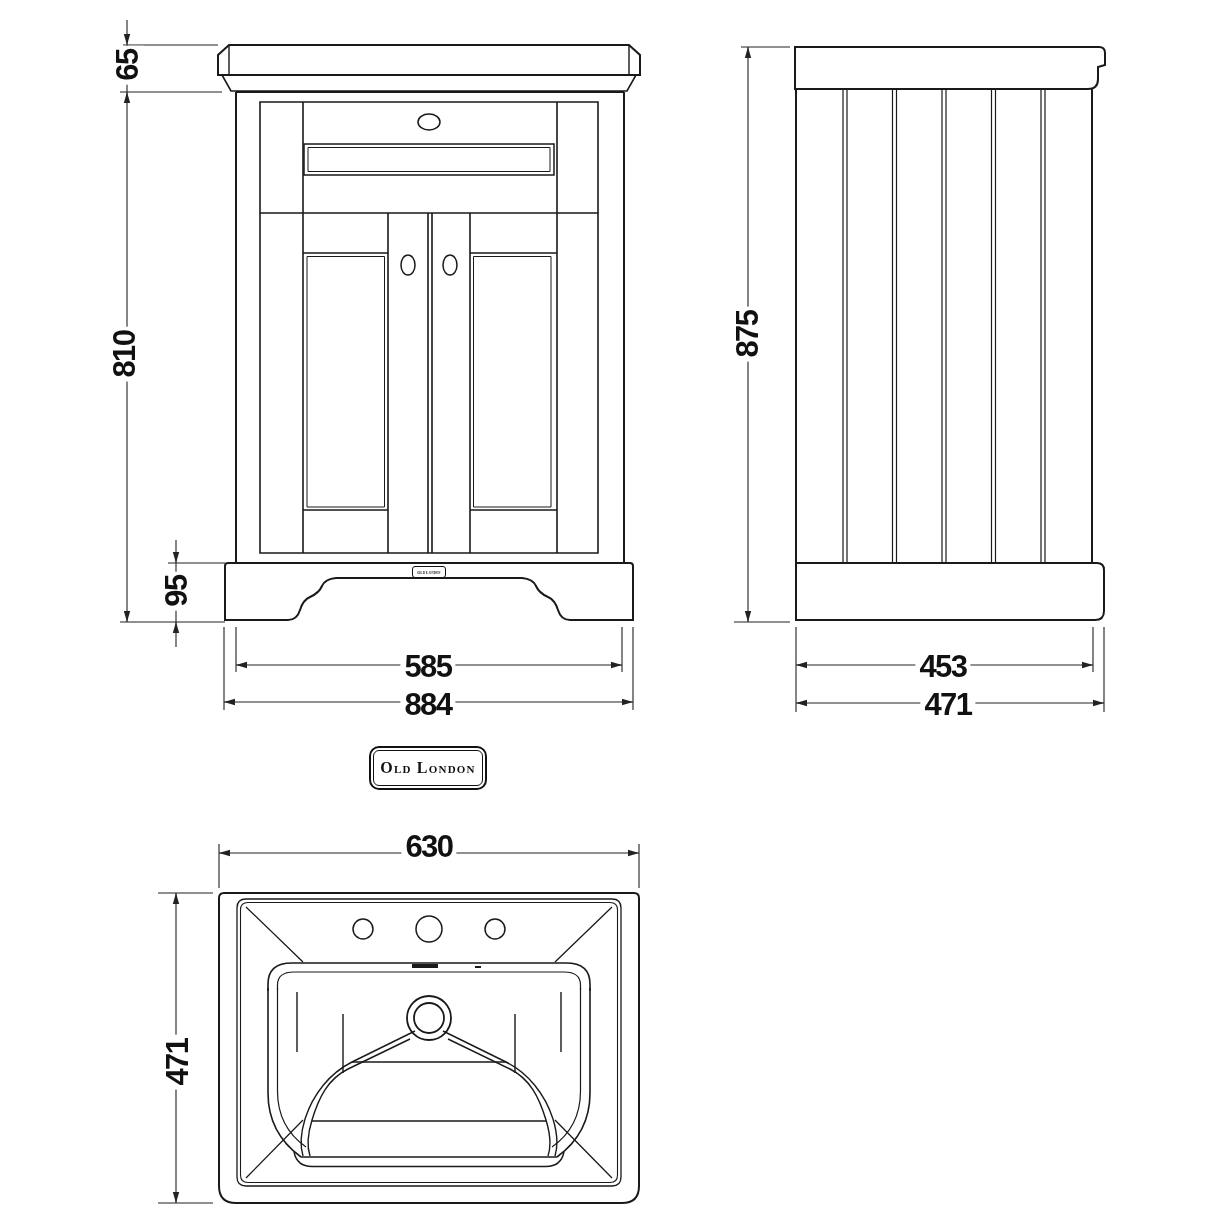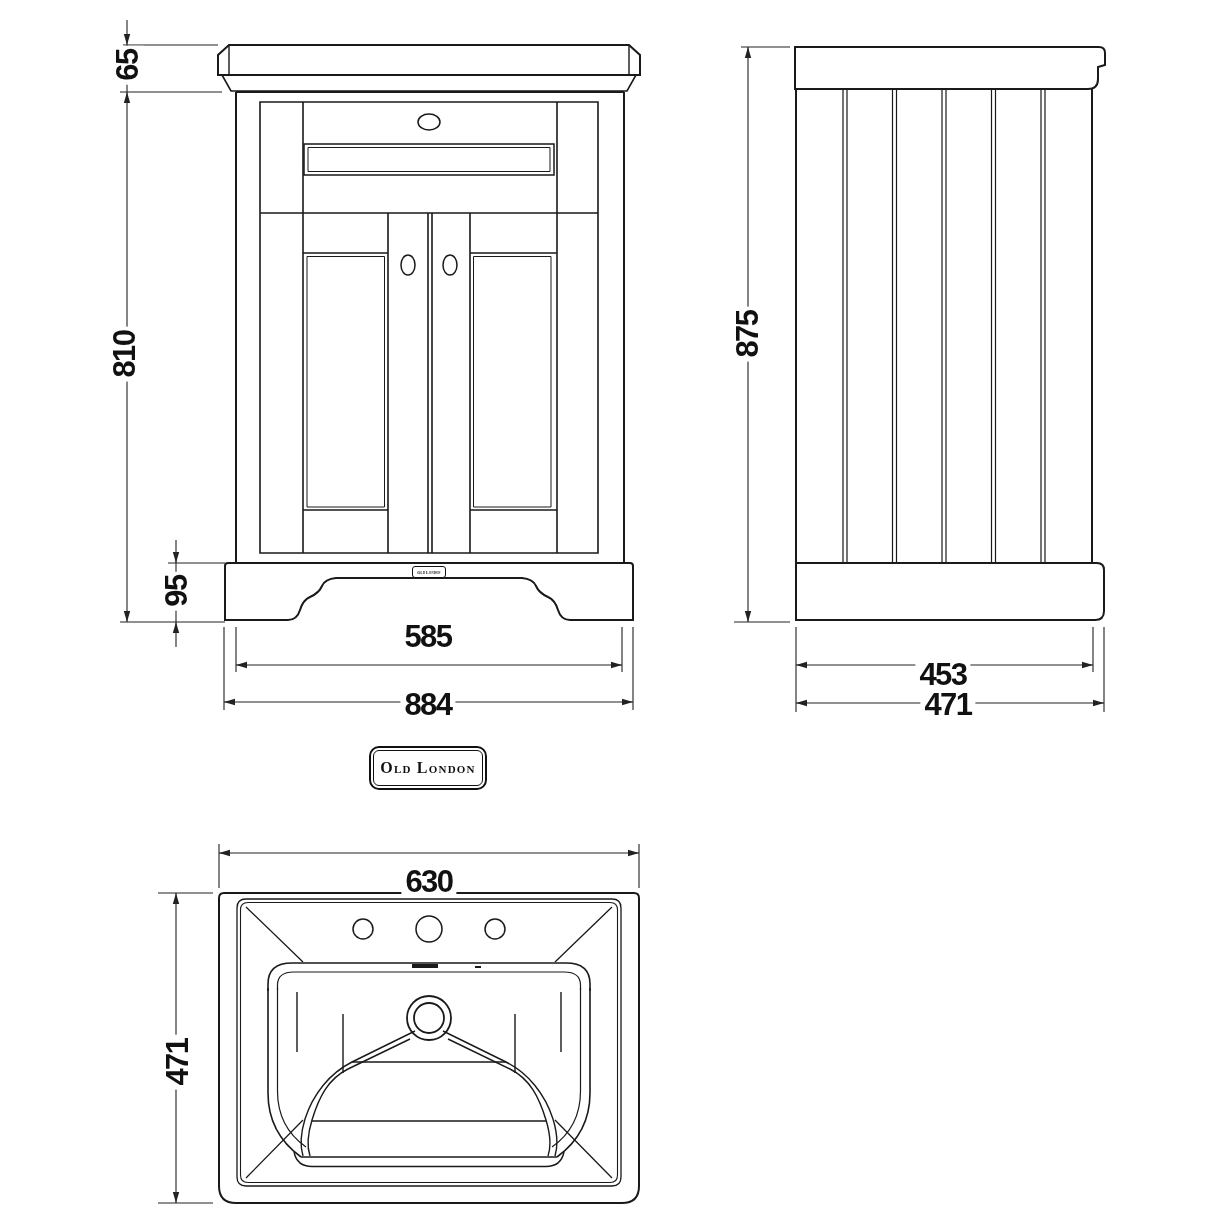--- a/index.html
+++ b/index.html
@@ -161,28 +161,28 @@
       <path d="M219 853 L230 849.8 L230 856.2 Z"></path>
       <path d="M639 853 L628 849.8 L628 856.2 Z"></path>
       <path d="M176 893 L172.8 904 L179.2 904 Z"></path>
       <path d="M176 1203 L172.8 1192 L179.2 1192 Z"></path>
     </g>
   </svg>
 
   <div class="dim-label rot" style="left:127px;top:65px;">65</div>
   <div class="dim-label rot" style="left:124px;top:354px;">810</div>
   <div class="dim-label rot" style="left:176px;top:591px;">95</div>
-  <div class="dim-label" style="left:428px;top:636px;">585</div>
+  <div class="dim-label" style="left:428px;top:666px;">585</div>
   <div class="dim-label" style="left:428px;top:704px;">884</div>
 
   <div class="dim-label rot" style="left:747px;top:334px;">875</div>
-  <div class="dim-label" style="left:943px;top:666px;margin-top:8px;">453</div>
+  <div class="dim-label" style="left:943px;top:666px;">453</div>
   <div class="dim-label" style="left:948px;top:704px;">471</div>
 
-  <div class="dim-label" style="left:429px;top:881px;">630</div>
+  <div class="dim-label" style="left:429px;top:846px;">630</div>
   <div class="dim-label rot" style="left:177px;top:1062px;">471</div>
 
   <div class="plinth-badge">
     <span>Old London</span>
   </div>
 
   <div class="logo-plate">
     <div class="logo-plate-inner">
       <span>Old London</span>
     </div>

